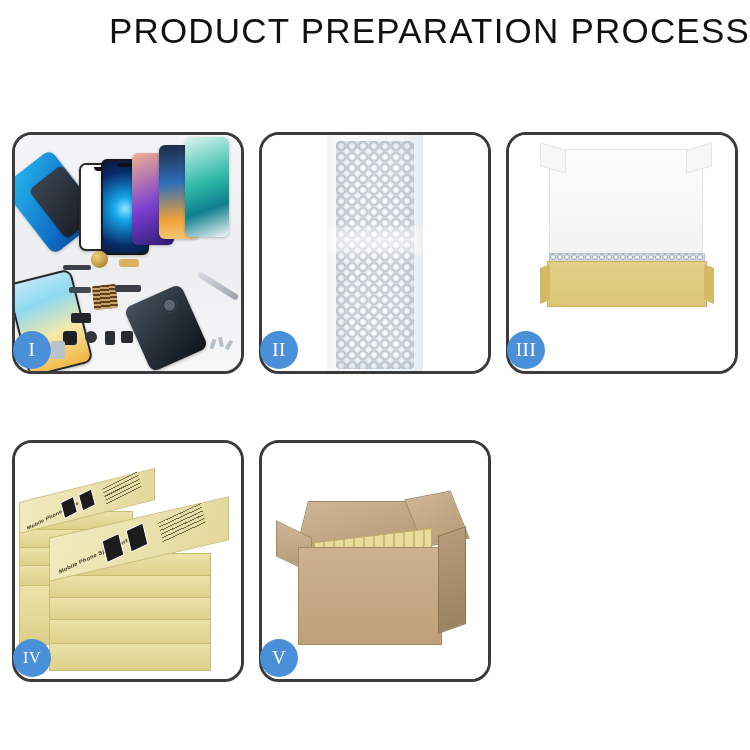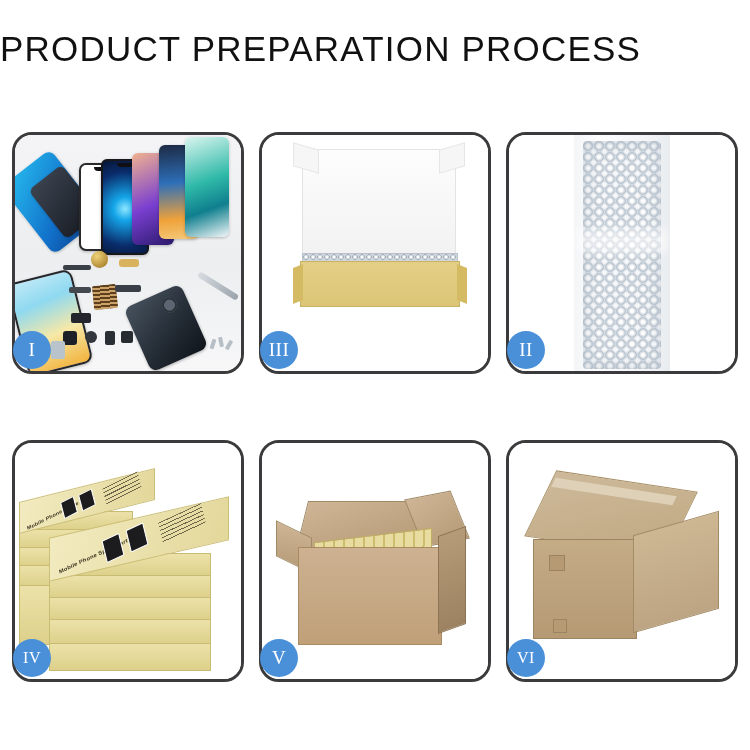--- a/index.html
+++ b/index.html
@@ -1,21 +1,21 @@
 <!DOCTYPE html>
 <html><head>
 <meta charset="utf-8">
 <style>
   html,body{margin:0;padding:0;}
   body{
     width:750px;height:750px;background:#ffffff;
     font-family:"Liberation Sans","DejaVu Sans",sans-serif;
     overflow:hidden;position:relative;
   }
-  .header{width:750px;text-align:left;padding-top:30px;}
+  .header{width:750px;text-align:right;padding-top:12px;}
   .title{
     font-size:35px;font-weight:400;color:#111111;letter-spacing:1.2px;
     line-height:1.1;white-space:nowrap;
   }
   .subtitle{
     font-size:16.5px;font-weight:400;color:#1a1a1a;margin-top:13px;
     letter-spacing:-0.1px;white-space:nowrap;
   }
   .grid{
     position:absolute;left:0;top:132px;width:750px;
@@ -222,35 +222,35 @@
       <div class="screws">
           <i></i>
           <i></i>
           <i></i>
         </div>
     </div>
     <div class="badge">I</div>
   </div>
 
   <div class="panel">
+    <div class="panel-inner p2">
+      <div class="wrapsheet"></div>
+      <div class="bubbles"></div>
+      <div class="wrapglow"></div>
+    </div>
+    <div class="badge">II</div>
+  </div>
+
+  <div class="panel">
     <div class="panel-inner p3">
       <div class="lid"></div>
       <div class="trayfill"></div>
       <div class="tray"></div>
     </div>
     <div class="badge">III</div>
-  </div>
-
-  <div class="panel">
-    <div class="panel-inner p2">
-      <div class="wrapsheet"></div>
-      <div class="bubbles"></div>
-      <div class="wrapglow"></div>
-    </div>
-    <div class="badge">II</div>
   </div>
 
   <div class="panel">
     <div class="panel-inner p4">
       <div class="stack">
 
         <div class="ybox" style="left:0;top:54px;width:112px;height:18px;"></div>
         <div class="ybox" style="left:0;top:72px;width:112px;height:18px;"></div>
         <div class="ybox" style="left:0;top:90px;width:112px;height:18px;"></div>
         <div class="ybox" style="left:0;top:108px;width:112px;height:20px;"></div>
@@ -283,25 +283,14 @@
       <div class="flap back"></div>
       <div class="flap right"></div>
       <div class="contents"></div>
       <div class="flap left"></div>
       <div class="cart-body"></div>
       <div class="cart-side"></div>
     </div>
     <div class="badge">V</div>
   </div>
 
-  <div class="panel">
-    <div class="panel-inner p6">
-      <div class="sb-top"></div>
-      <div class="tape"></div>
-      <div class="sb-front"></div>
-      <div class="sb-rightside"></div>
-      <div class="tab t1"></div>
-      <div class="tab t2"></div>
-    </div>
-    <div class="badge wide">VI</div>
-  </div>
 
 </div>
 
 </body></html>

